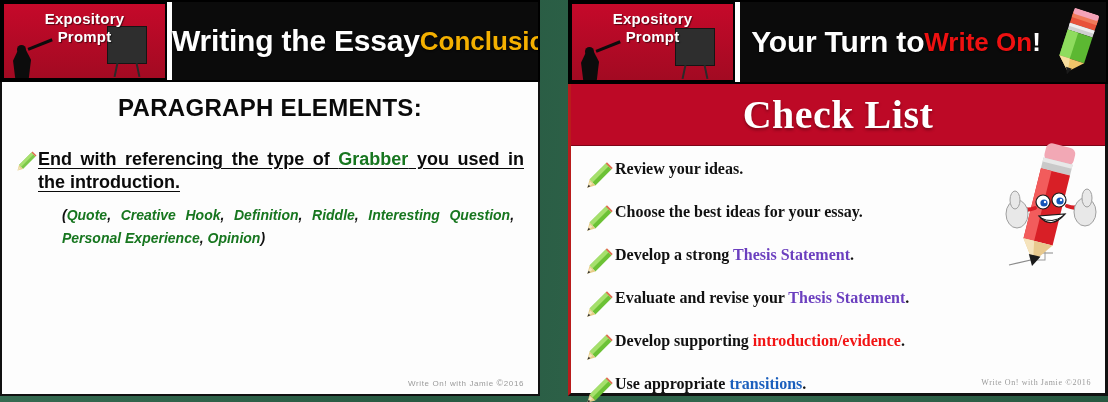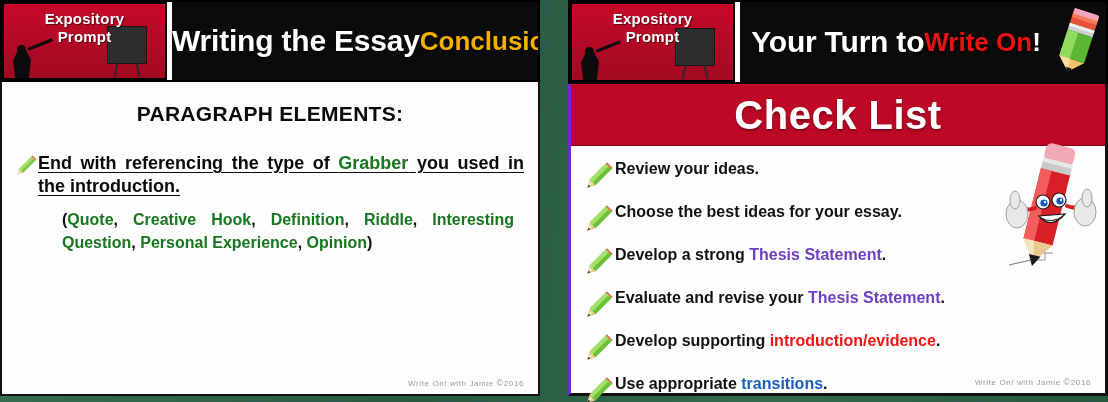--- a/index.html
+++ b/index.html
@@ -108,67 +108,69 @@
     height: calc(100% - 82px);
     background: #fdfdfd;
     border-left: 2px solid #111;
     border-right: 2px solid #111;
     border-bottom: 2px solid #111;
     padding: 10px 14px 0 14px;
   }
   .para-title {
     text-align: center;
     font-weight: bold;
-    font-size: 21px;
+    font-size: 24px;
     color: #0a0a0a;
     letter-spacing: .3px;
-    margin-top: 10px;
+    margin-top: 2px;
   }
   .bullet-row { display: flex; align-items: flex-start; margin-top: 26px; }
   .mini-pencil { flex: 0 0 22px; margin-top: 2px; }
   .lead-text {
     font-weight: bold;
     font-size: 18px;
     line-height: 23px;
     color: #0a0a0a;
     text-align: justify;
     text-decoration: underline;
     text-underline-offset: 3px;
     flex: 1 1 auto;
   }
   .green { color: #17761f; }
   .sub-text {
     margin: 10px 0 0 46px;
     font-weight: bold;
-    font-size: 16px;
+    font-size: 14px;
     line-height: 23px;
     color: #111;
     text-align: justify;
     max-width: 452px;
+    font-style: italic;
   }
   .sub-text .green { color: #17761f; }
 
   .watermark {
     position: absolute;
     right: 14px; bottom: 6px;
     font-size: 8px;
     color: #9a9a9a;
     letter-spacing: .6px;
     white-space: nowrap;
   }
   .watermark .cmark { font-size: 9px; }
 
   
   .body-right {
     position: relative;
     height: calc(100% - 84px);
     background: #fdfdfd;
-    border-left: 3px solid #6d28d9;
+    border-left: 3px solid #b91c1c;
     border-right: 3px solid #111;
     border-bottom: 3px solid #111;
+    font-family: Liberation Serif, serif;
   }
   .checklist-banner {
     background: #bd0926;
     height: 62px;
     display: flex;
     align-items: center;
     justify-content: center;
     border-bottom: 1px solid #7d0418;
   }
   .checklist-banner span {

